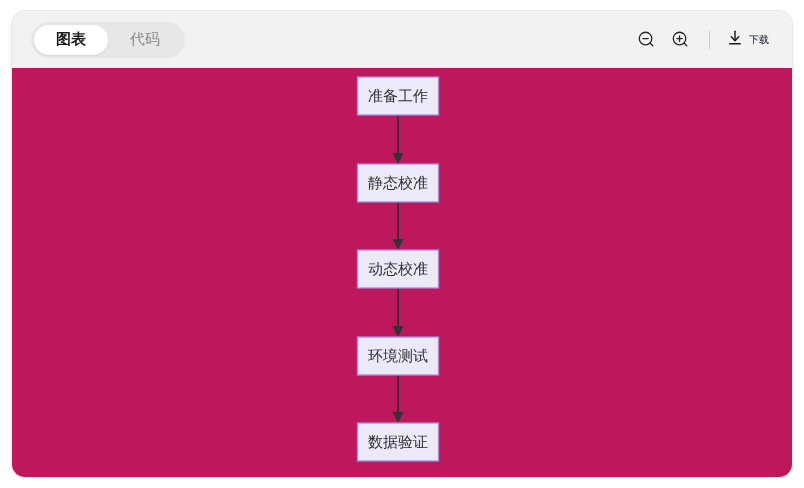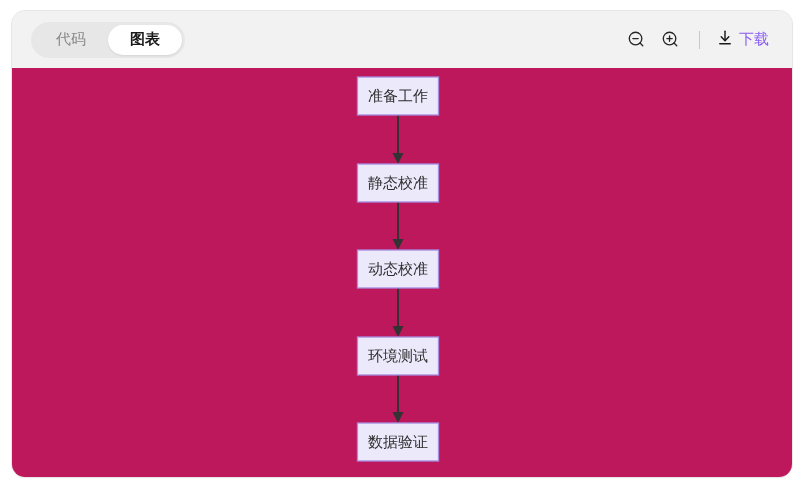--- a/index.html
+++ b/index.html
@@ -104,22 +104,22 @@
   }
   .download-btn {
     display: flex;
     align-items: center;
     gap: 5px;
     cursor: pointer;
     padding: 4px 4px;
     border-radius: 6px;
   }
   .download-label {
-    font-size: 15px;
-    color: #8b5cf6;
+    font-size: 10px;
+    color: #0f172a;
   }
 
   
   .canvas {
     position: absolute;
     left: 0;
     top: 57px;
     width: 100%;
     height: 411px;
     background: #be185d;
@@ -155,22 +155,22 @@
 </head>
 <body>
 
 <div id="app">
 
   <div class="card">
 
     <div class="card-header">
 
       <div class="segmented">
+        <div class="seg-item active">图表</div>
         <div class="seg-item">代码</div>
-        <div class="seg-item active">图表</div>
       </div>
 
       <div class="tools">
 
         <div class="tool-btn">
           <span>
             <svg width="19" height="19" viewBox="0 0 20 20">
               <circle cx="9" cy="9" r="6.6" fill="none" stroke="#262626" stroke-width="1.4"></circle>
               <line x1="6.2" y1="9" x2="11.8" y2="9" stroke="#262626" stroke-width="1.4" stroke-linecap="round"></line>
               <line x1="13.7" y1="13.7" x2="16.6" y2="16.6" stroke="#262626" stroke-width="1.4" stroke-linecap="round"></line>

